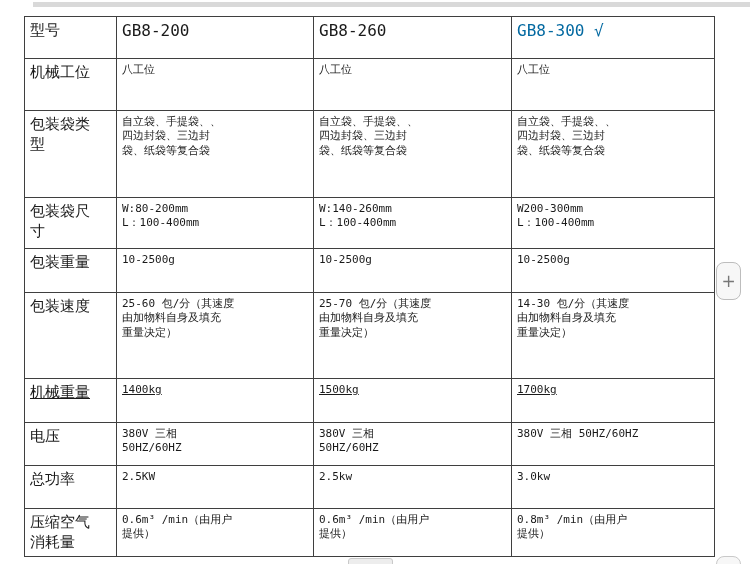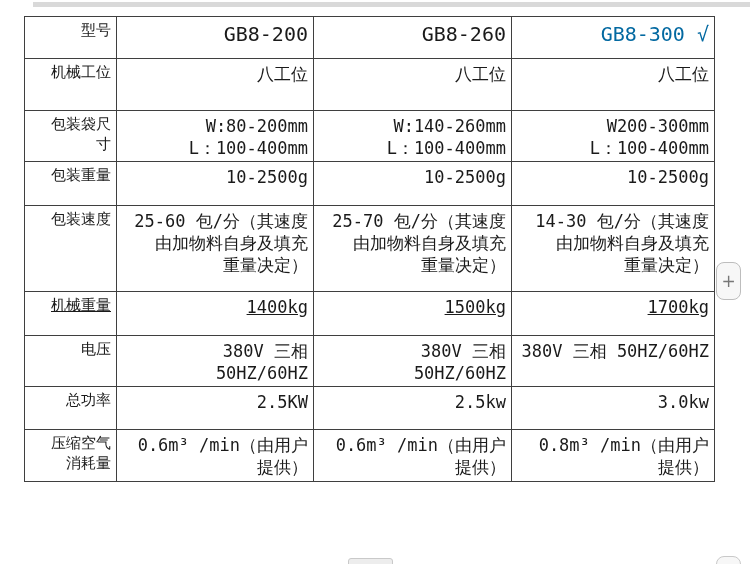--- a/index.html
+++ b/index.html
@@ -23,37 +23,37 @@
     border-collapse: collapse;
     table-layout: fixed;
   }
   table.spec col.c-label { width: 92px; }
   table.spec col.c-v1 { width: 197px; }
   table.spec col.c-v2 { width: 198px; }
   table.spec col.c-v3 { width: 203px; }
   table.spec td, table.spec th {
     border: 1.5px solid #3f3f3f;
     vertical-align: top;
-    text-align: right;
+    text-align: left;
     padding: 4px 5px 2px 5px;
     white-space: pre-line;
     line-height: 1.3;
     font-weight: normal;
     overflow: hidden;
   }
   td.label {
     font-weight: bold;
     font-size: 15px;
     padding-top: 7px;
   }
   td.value {
-    font-size: 17px;
+    font-size: 11px;
   }
   th.model {
-    font-size: 20px;
+    font-size: 16px;
     padding-top: 8px;
   }
   th.model.selected { color: #0369a1; }
   .zoom-plus-btn {
     position: absolute;
     left: 716px; top: 262px;
     width: 25px; height: 38px;
     background: #f7f7f7;
     border: 1px solid #bdbdbd;
     border-radius: 8px;
@@ -100,20 +100,33 @@
     <td class="label">型号</td>
     <th class="model">GB8-200</th>
     <th class="model">GB8-260</th>
     <th class="model selected">GB8-300 √</th>
   </tr>
   <tr style="height:52px;">
     <td class="label">机械工位</td>
     <td class="value">八工位</td>
     <td class="value">八工位</td>
     <td class="value">八工位</td>
+  </tr>
+  <tr style="height:87px;">
+    <td class="label">包装袋类
+型</td>
+    <td class="value">自立袋、手提袋、、
+四边封袋、三边封
+袋、纸袋等复合袋</td>
+    <td class="value">自立袋、手提袋、、
+四边封袋、三边封
+袋、纸袋等复合袋</td>
+    <td class="value">自立袋、手提袋、、
+四边封袋、三边封
+袋、纸袋等复合袋</td>
   </tr>
   <tr style="height:51px;padding-left:48px;">
     <td class="label">包装袋尺
 寸</td>
     <td class="value">W:80-200mm
 L：100-400mm</td>
     <td class="value">W:140-260mm
 L：100-400mm</td>
     <td class="value">W200-300mm
 L：100-400mm</td>

